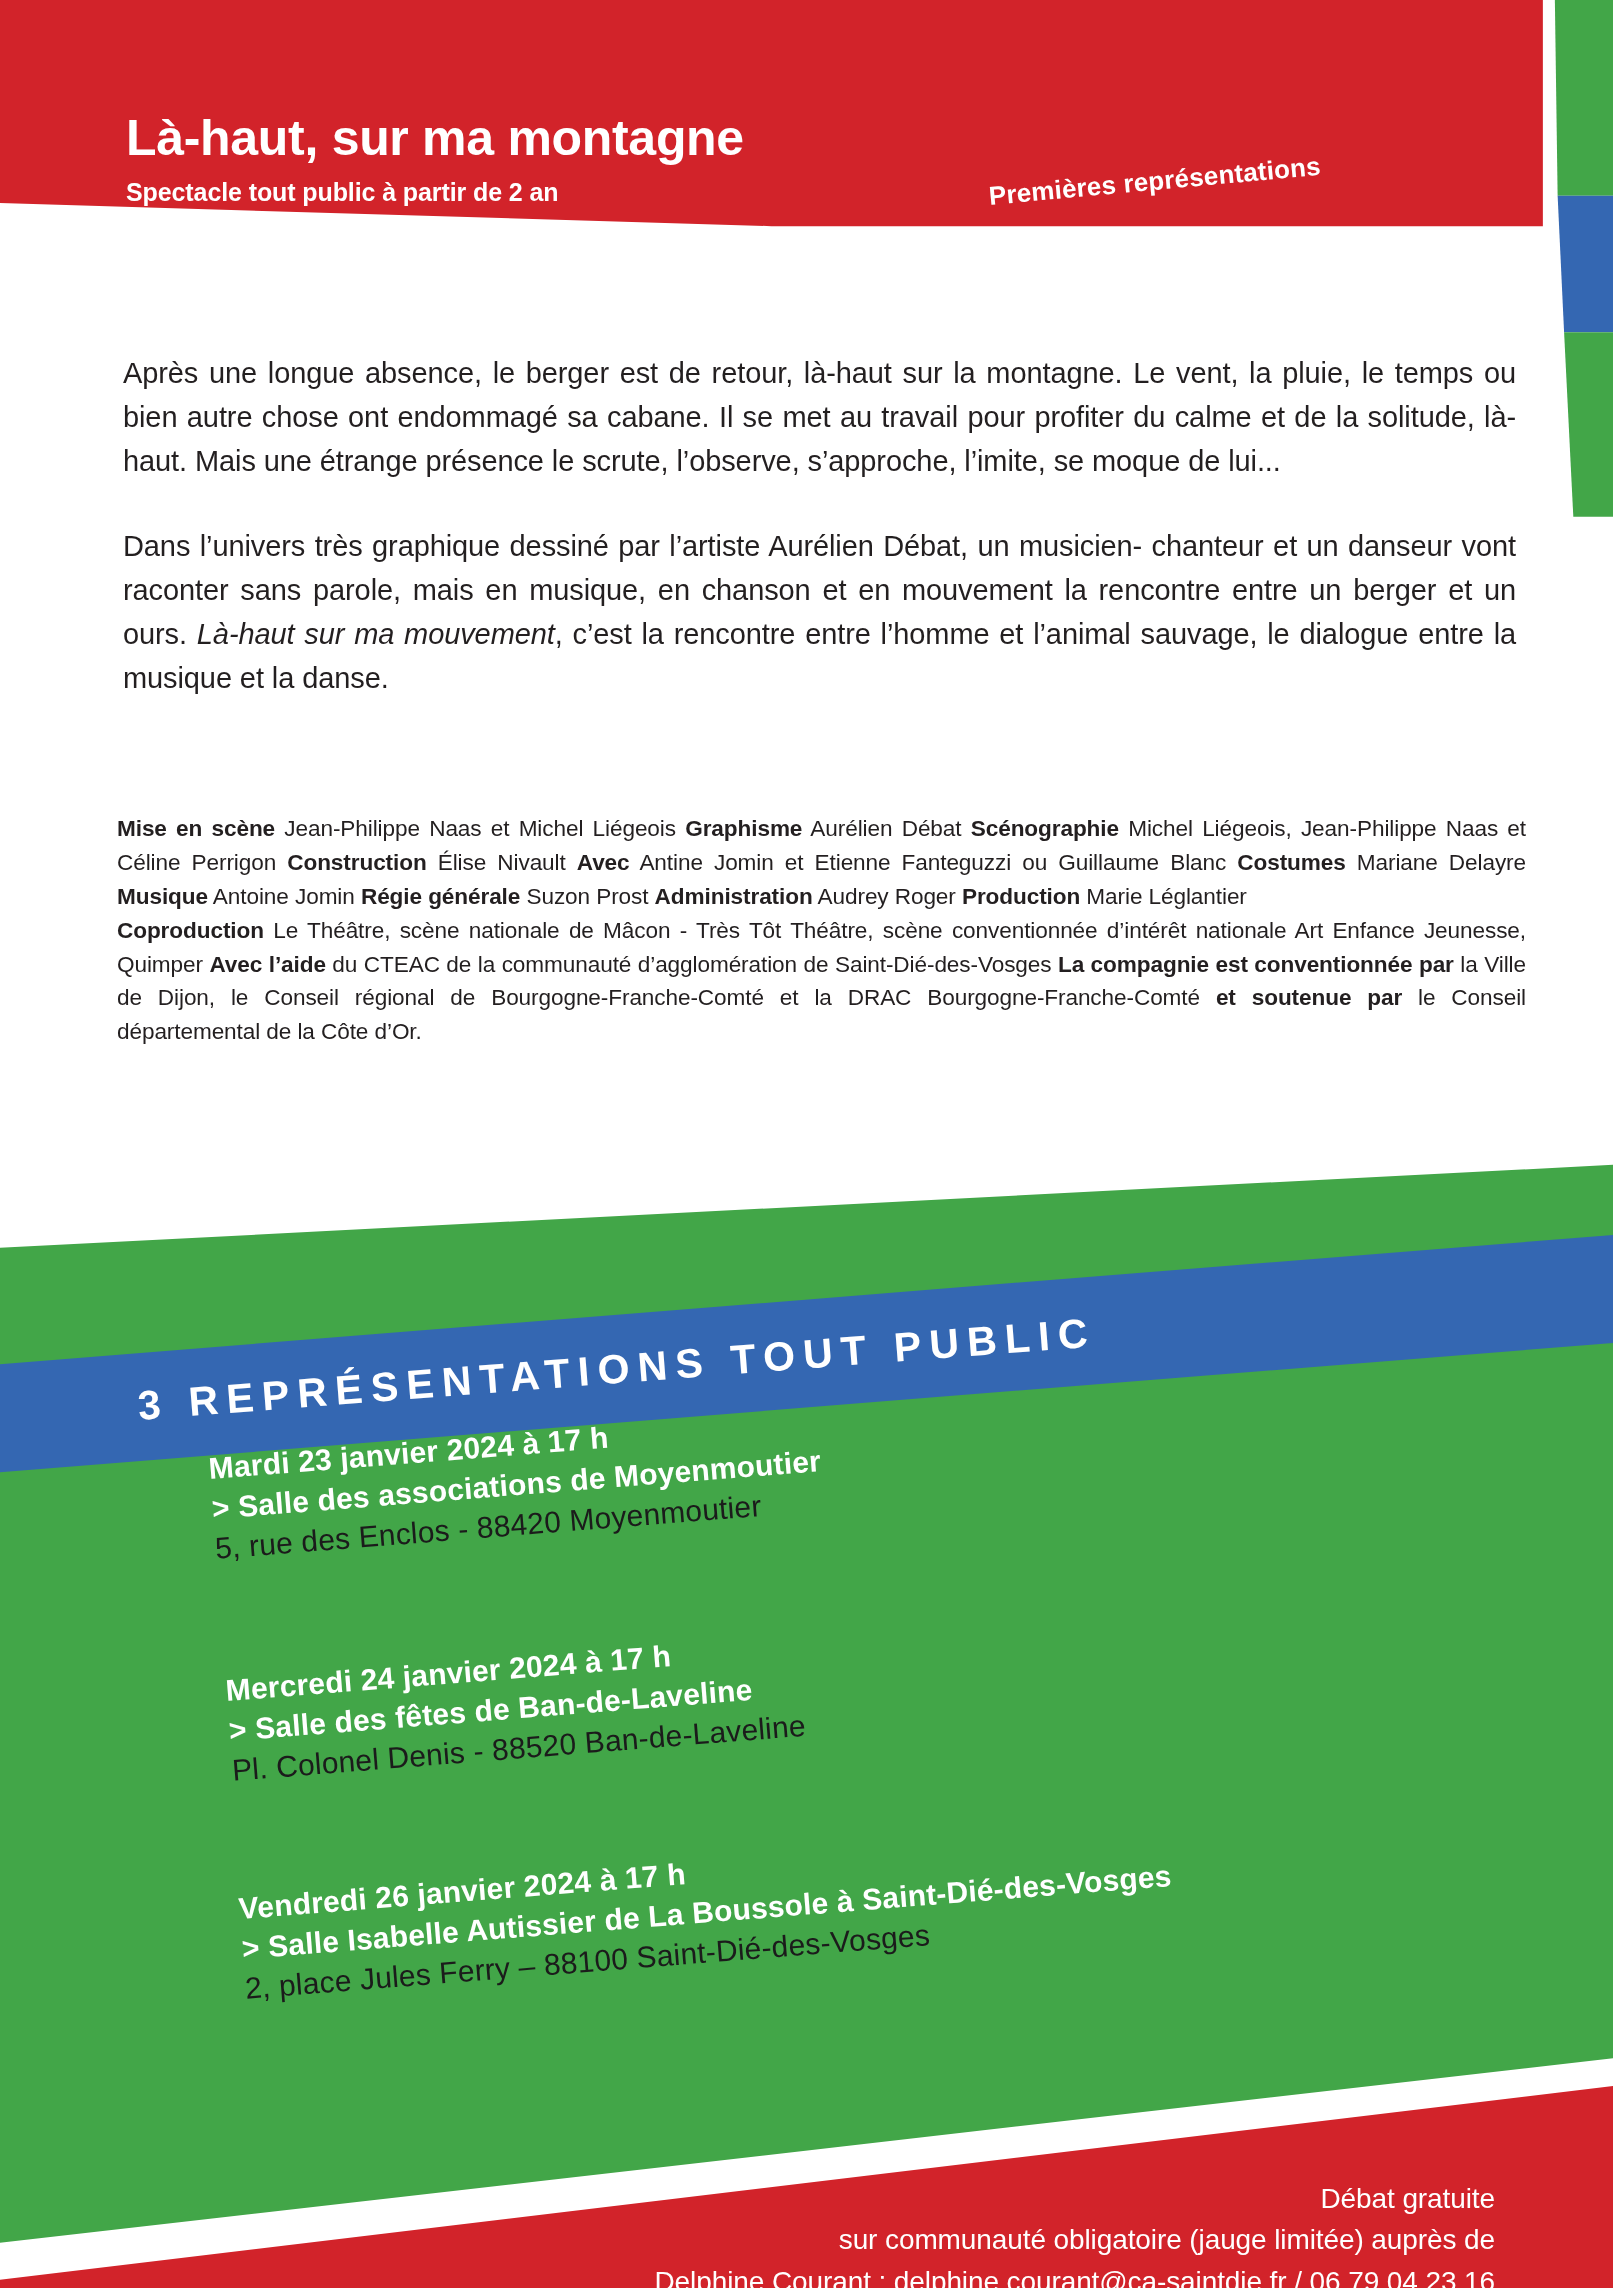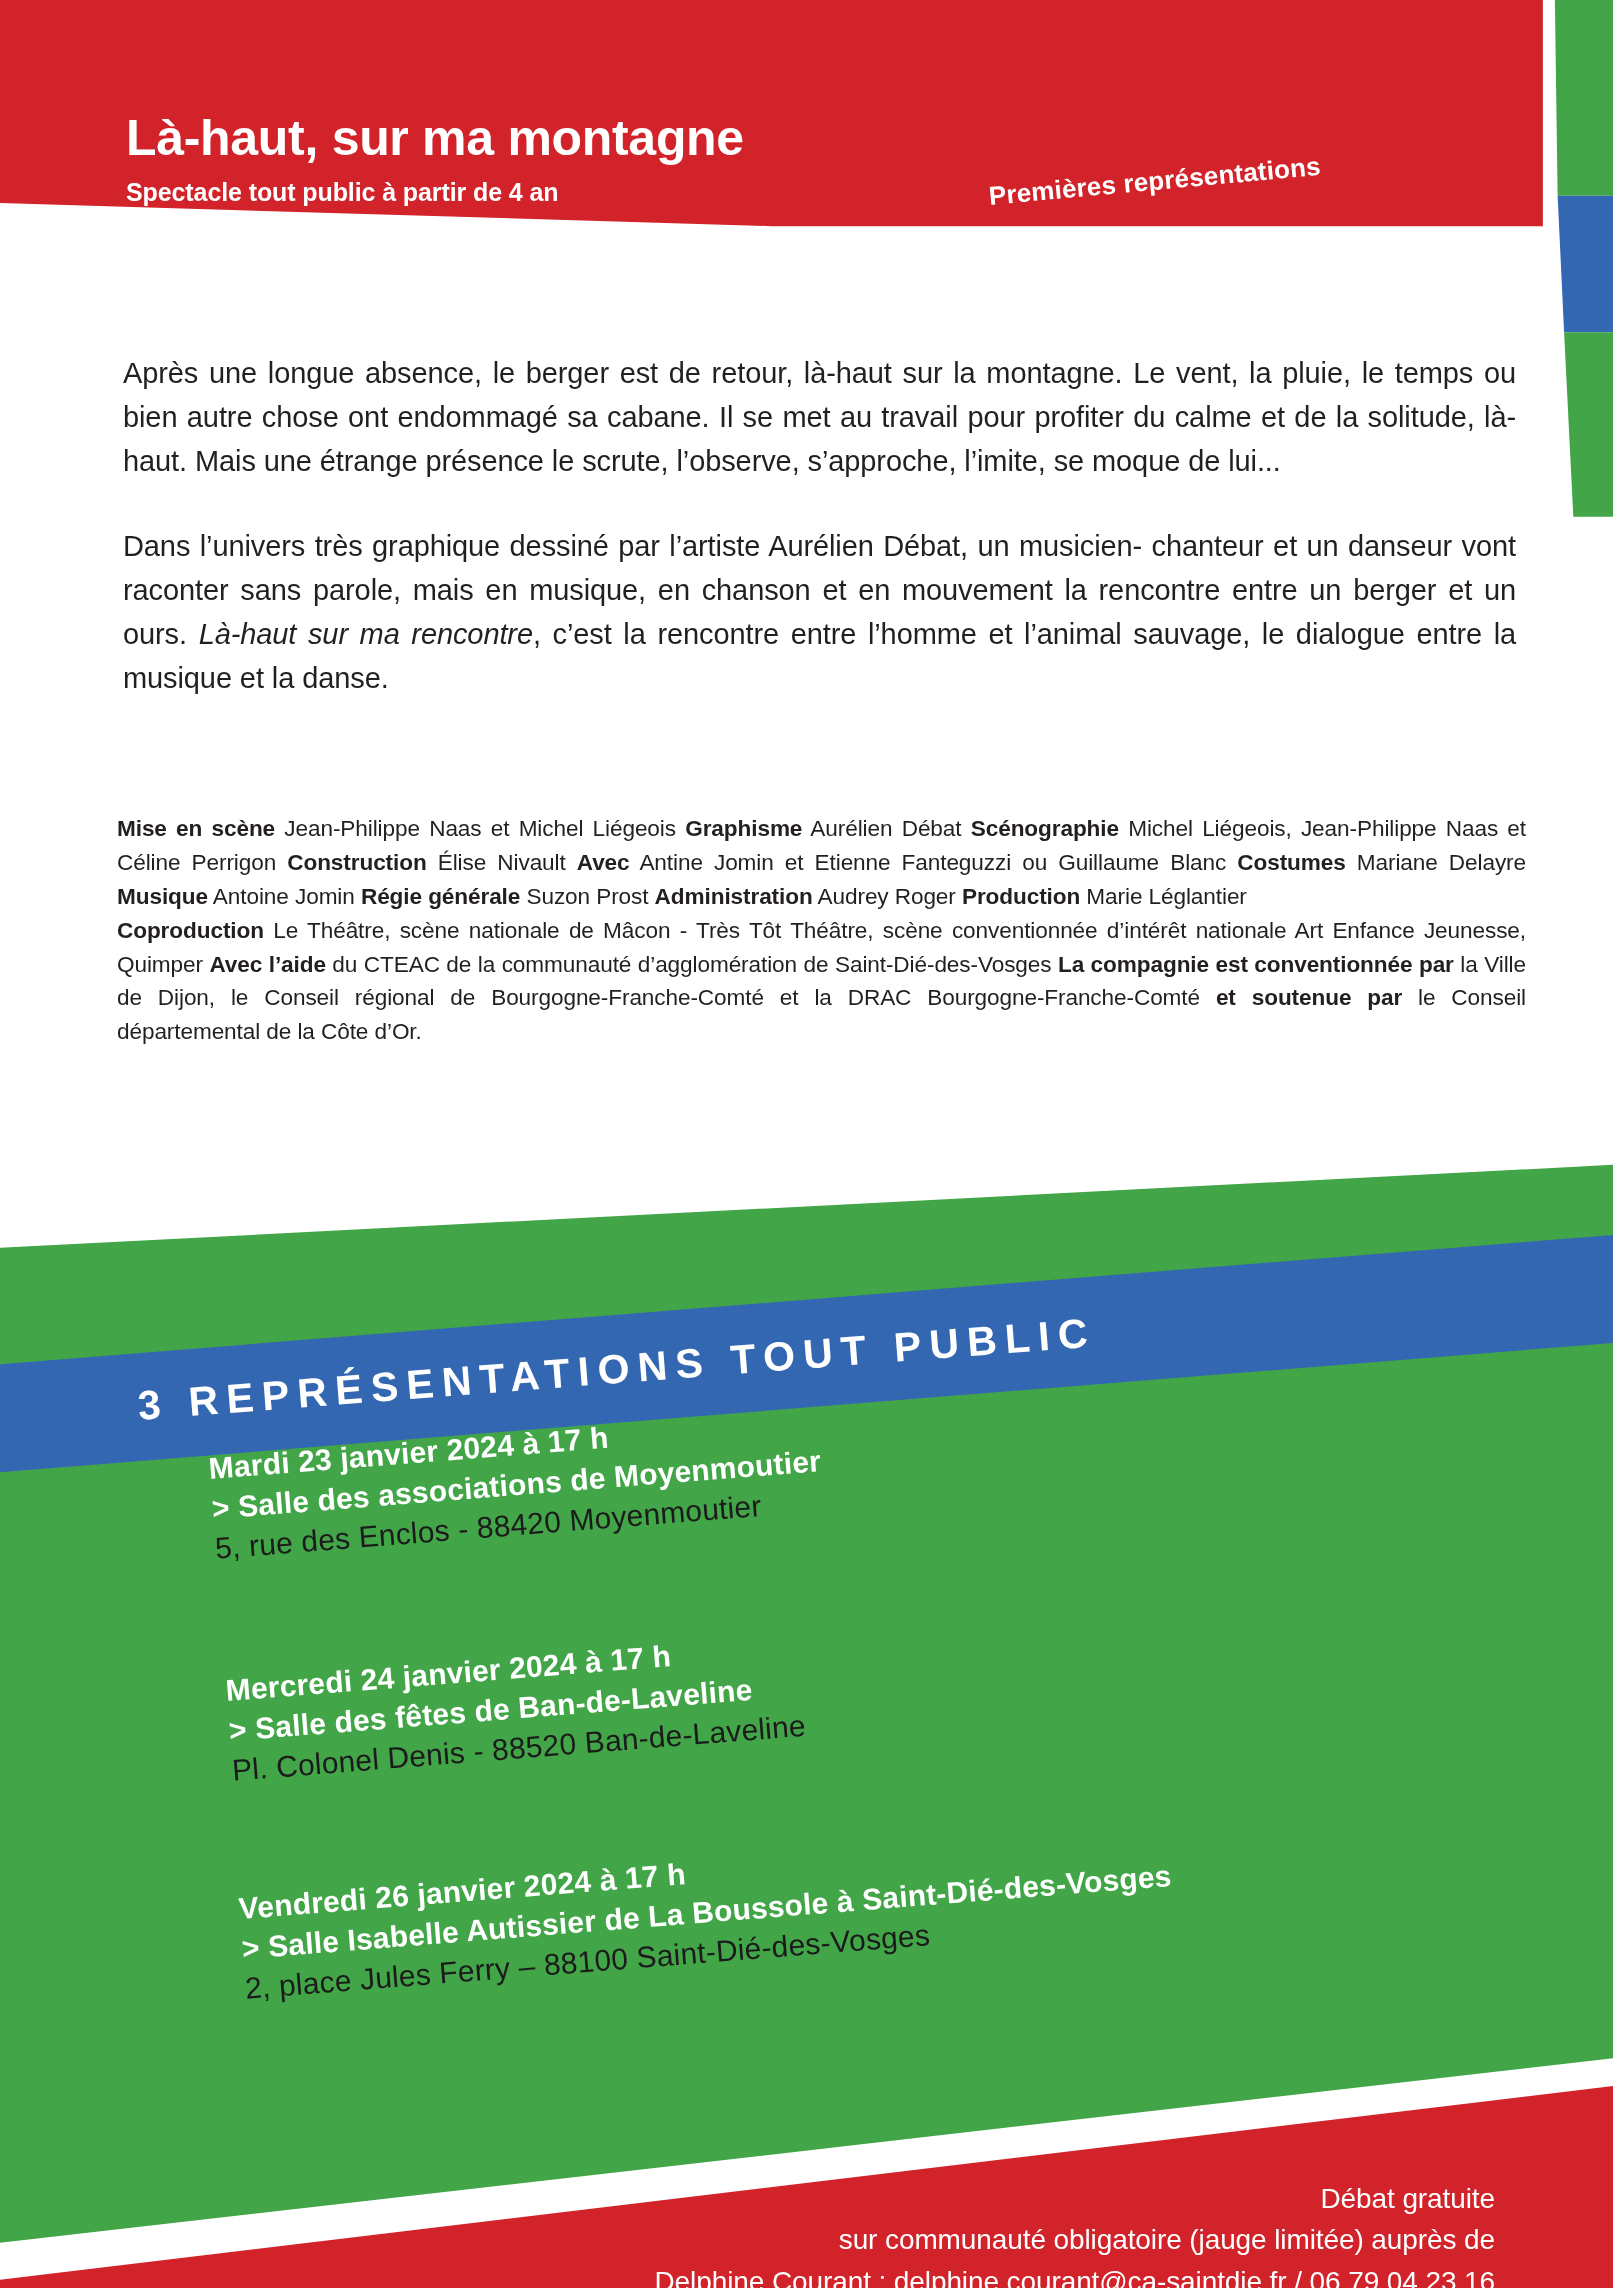--- a/index.html
+++ b/index.html
@@ -183,29 +183,29 @@
 
   <polygon points="0,1352 1748,1262 1748,2230 0,2430" fill="#42A648"></polygon>
 
   <polygon points="0,1478 1748,1338 1748,1455 0,1595" fill="#3467B2"></polygon>
 
   <polygon points="0,2470 1748,2260 1748,2480 0,2480" fill="#D2232A"></polygon>
 </svg>
 
 <div class="header-text">
   <h1 class="show-title">Là-haut, sur ma montagne</h1>
-  <div class="show-sub">Spectacle tout public à partir de 4 an</div>
+  <div class="show-sub">Spectacle tout public à partir de 2 an</div>
 </div>
 
 <div class="premieres">Premières représentations</div>
 
 <div class="body-wrap">
   <p class="para">Après une longue absence, le berger est de retour, là-haut sur la montagne. Le vent, la pluie, le temps ou bien autre chose ont endommagé sa cabane. Il se met au travail pour profiter du calme et de la solitude, là-haut. Mais une étrange présence le scrute, l’observe, s’approche, l’imite, se moque de lui...</p>
   <p class="para last">
-    <span>Dans l’univers très graphique dessiné par l’artiste Aurélien Débat, un musicien- chanteur et un danseur vont raconter sans parole, mais en musique, en chanson et en mouvement la rencontre entre un berger et un ours. </span><em>Là-haut sur ma rencontre</em><span>, c’est la rencontre entre l’homme et l’animal sauvage, le dialogue entre la musique et la danse.</span>
+    <span>Dans l’univers très graphique dessiné par l’artiste Aurélien Débat, un musicien- chanteur et un danseur vont raconter sans parole, mais en musique, en chanson et en mouvement la rencontre entre un berger et un ours. </span><em>Là-haut sur ma mouvement</em><span>, c’est la rencontre entre l’homme et l’animal sauvage, le dialogue entre la musique et la danse.</span>
   </p>
 </div>
 
 <div class="credits">
   <p id="credits-block-1"><b>Mise en scène</b><span> Jean-Philippe Naas et Michel Liégeois </span><b>Graphisme</b><span> Aurélien Débat </span><b>Scénographie</b><span> Michel Liégeois, Jean-Philippe Naas et Céline Perrigon </span><b>Construction</b><span> Élise Nivault </span><b>Avec</b><span> Antine Jomin et Etienne Fanteguzzi ou Guillaume Blanc </span><b>Costumes</b><span> Mariane Delayre </span><b>Musique</b><span> Antoine Jomin </span><b>Régie générale</b><span> Suzon Prost </span><b>Administration</b><span> Audrey Roger </span><b>Production</b><span> Marie Léglantier</span></p>
   <p id="credits-block-2"><b>Coproduction</b><span> Le Théâtre, scène nationale de Mâcon - Très Tôt Théâtre, scène conventionnée d’intérêt nationale Art Enfance Jeunesse, Quimper </span><b>Avec l’aide</b><span> du CTEAC de la communauté d’agglomération de Saint-Dié-des-Vosges </span><b>La compagnie est conventionnée par</b><span> la Ville de Dijon, le Conseil régional de Bourgogne-Franche-Comté et la DRAC Bourgogne-Franche-Comté </span><b>et soutenue par</b><span> le Conseil départemental de la Côte d’Or.</span></p>
 </div>
 
 <div class="banner-title">3 REPRÉSENTATIONS TOUT PUBLIC</div>
 

